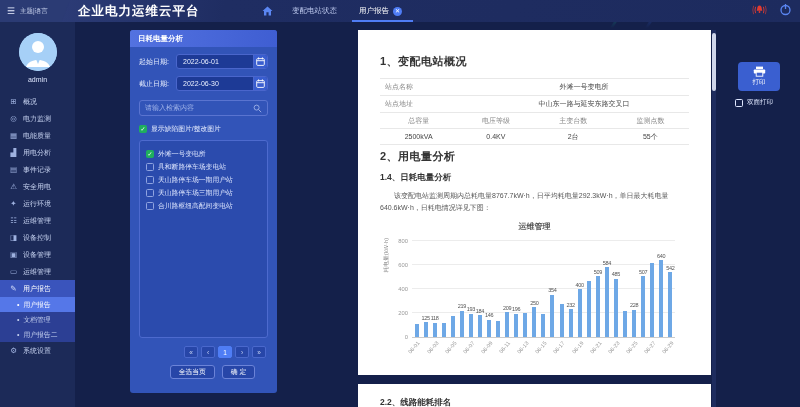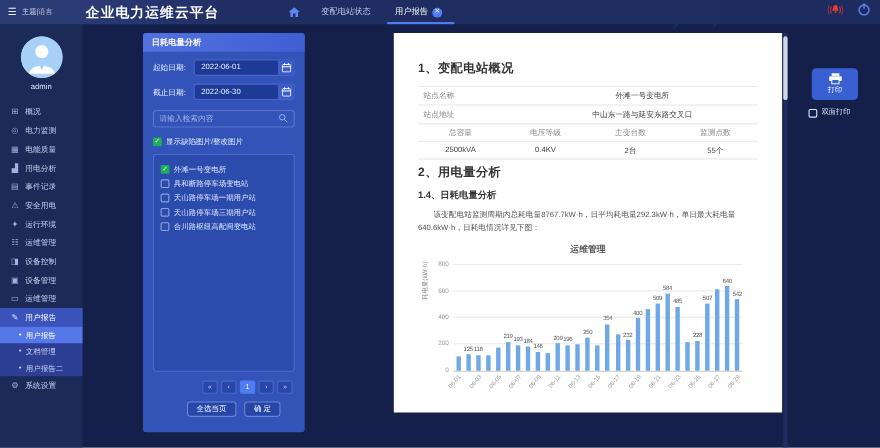--- a/index.html
+++ b/index.html
@@ -496,20 +496,23 @@
             <div class="slot">
               <div class="bar" style="height: 65.04px; background: rgb(110, 168, 230);"></div>
               <span class="bval" style="bottom: 66.54px;">542</span>
               <span class="xtick">06-29</span>
             </div>
           </div>
       </div>
     </div>
   </div>
 
+  <div class="doc page2">
+    <div class="sec-h2" style="margin-top:0">2.2、线路能耗排名</div>
+  </div>
 
   <div class="doc-scroll">
     <div class="doc-thumb"></div>
   </div>
 
   <div class="print-btn">
     <svg width="13" height="11" viewBox="0 0 13 11">
       <rect x="3" y="0.6" width="7" height="2.4" fill="#ffffff"></rect>
       <rect x="0.8" y="3.4" width="11.4" height="4.2" rx="0.8" fill="#ffffff"></rect>
       <rect x="3.2" y="6.2" width="6.6" height="4" fill="#3a5fd0" stroke="#ffffff" stroke-width="0.9"></rect>

